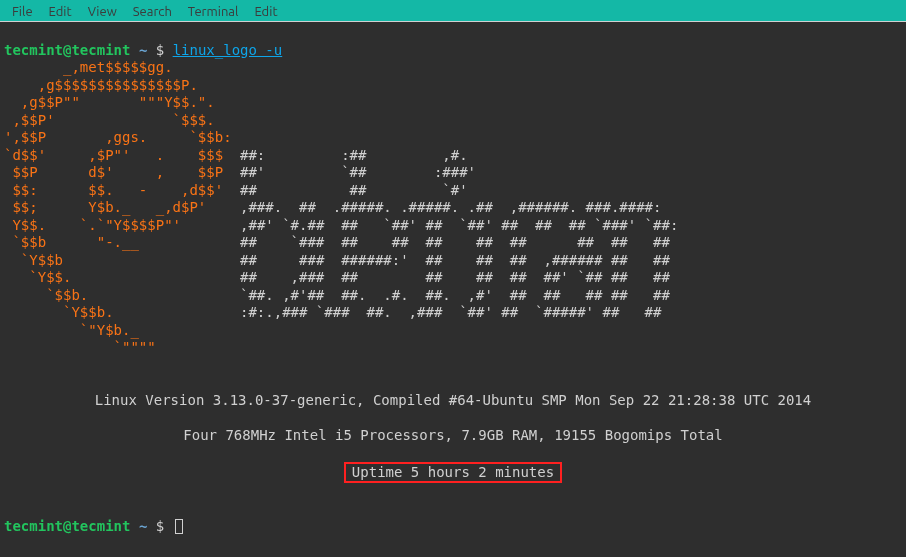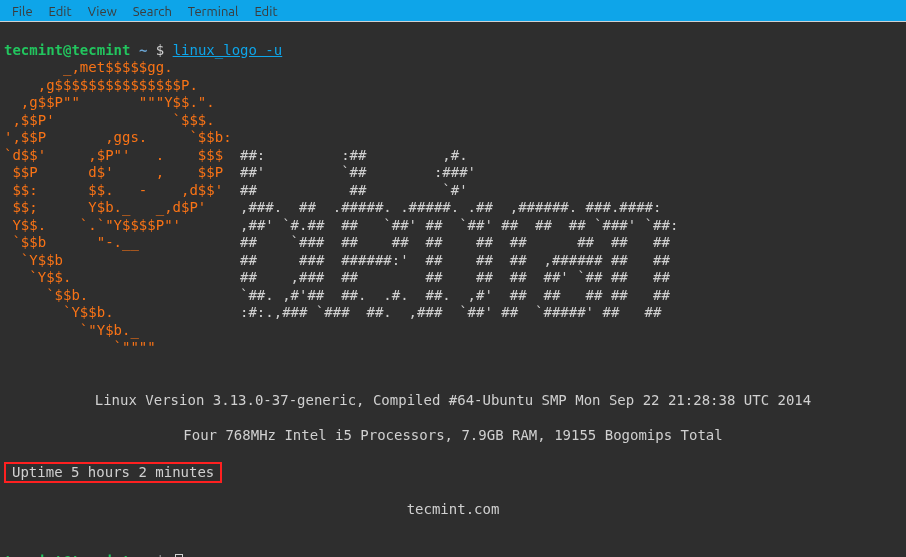--- a/index.html
+++ b/index.html
@@ -6,21 +6,21 @@
     body {
       font-family: "DejaVu Sans Mono", "Courier New", monospace;
       background: #2e2e2e;
       color: #d0d0d0;
       width: 906px;
       height: 557px;
       overflow: hidden;
       font-size: 14px;
     }
     .menubar {
-      background: #0ea5e9;
+      background: #14b8a6;
       color: #3c3c3c;
       height: 22px;
       display: flex;
       align-items: center;
       padding: 0 4px;
       font-family: "Ubuntu", "DejaVu Sans", sans-serif;
       font-size: 13px;
       border-bottom: 1px solid #d0d0d0;
     }
     .menu-item {
@@ -48,21 +48,21 @@
       display: inline-block;
     }
     .cursor {
       display: inline-block;
       width: 8px;
       height: 15px;
       border: 1px solid #d0d0d0;
       vertical-align: text-bottom;
       margin-left: 2px;
     }
-    .center-wrap { }
+    .center-wrap { text-align: center; }
   </style>
 </head>
 <body>
 
 <div class="menubar">
   <span class="menu-item">File</span>
   <span class="menu-item">Edit</span>
   <span class="menu-item">View</span>
   <span class="menu-item">Search</span>
   <span class="menu-item">Terminal</span>
@@ -86,16 +86,15 @@
 <span class="red">   `Y$$.</span>                    <span class="white">##    ,###  ##        ##    ##  ##  ##' `## ##   ##</span>
 <span class="red">     `$$b.</span>                  <span class="white">`##. ,#'##  ##.  .#.  ##.  ,#'  ##  ##   ## ##   ##</span>
 <span class="red">       `Y$$b.</span>               <span class="white">:#:.,### `###  ##.  ,###  `##' ##  `#####' ##   ##</span>
 <span class="red">         `"Y$b._</span>            <span class="white"></span>
 <span class="red">             `""""</span>          <span class="white"></span></span>
 
 
 <span class="info-line">Linux Version 3.13.0-37-generic, Compiled #64-Ubuntu SMP Mon Sep 22 21:28:38 UTC 2014</span>
 <span class="info-line">Four 768MHz Intel i5 Processors, 7.9GB RAM, 19155 Bogomips Total</span>
 <div class="center-wrap"><span class="highlight-box"><span>Uptime 5 hours 2 minutes</span></span></div>
-<span class="info-line">tecmint.com</span>
 
 <span><span class="prompt-user">tecmint@tecmint</span> <span class="prompt-path">~</span> <span class="prompt-dollar">$</span> <span class="cursor"></span></span>
 </div>
 
 </body></html>

